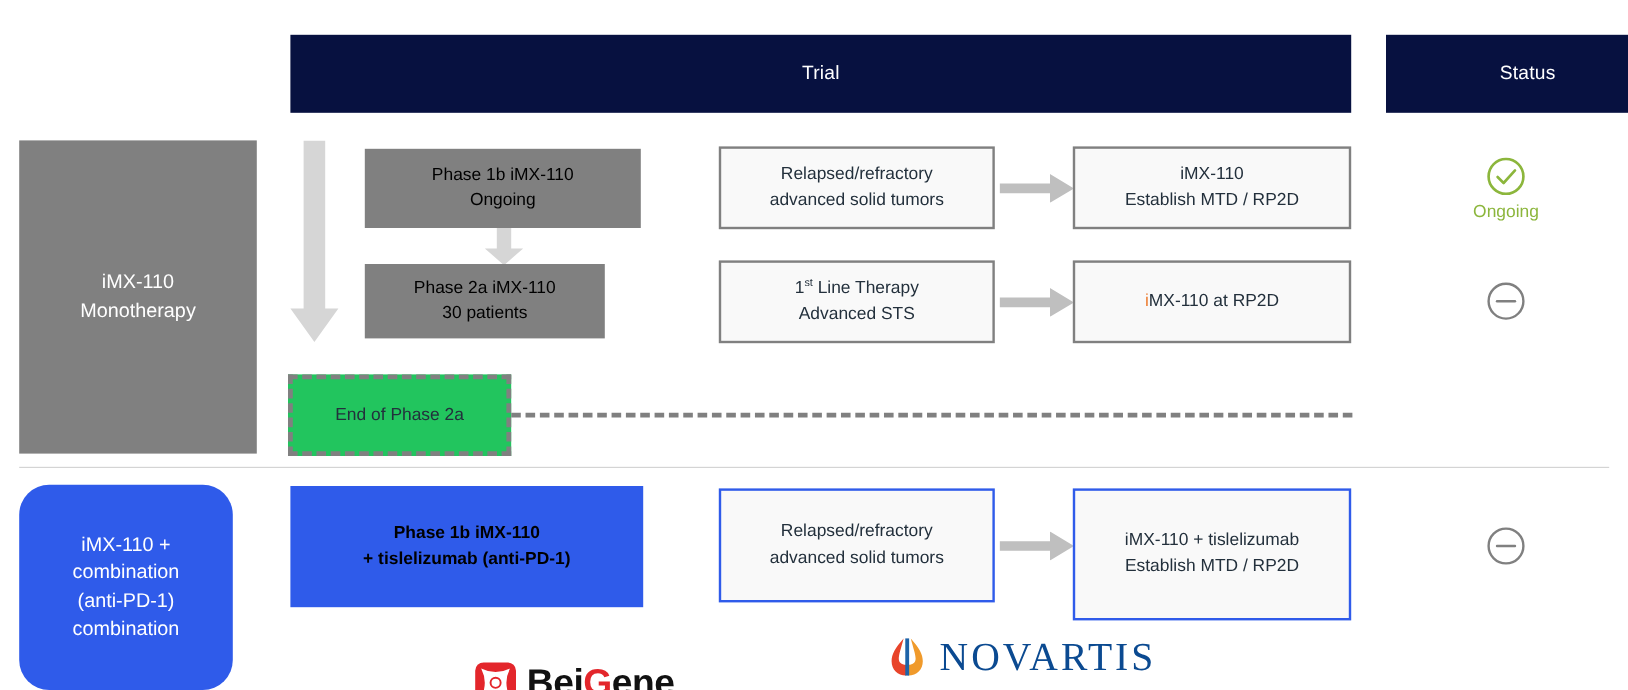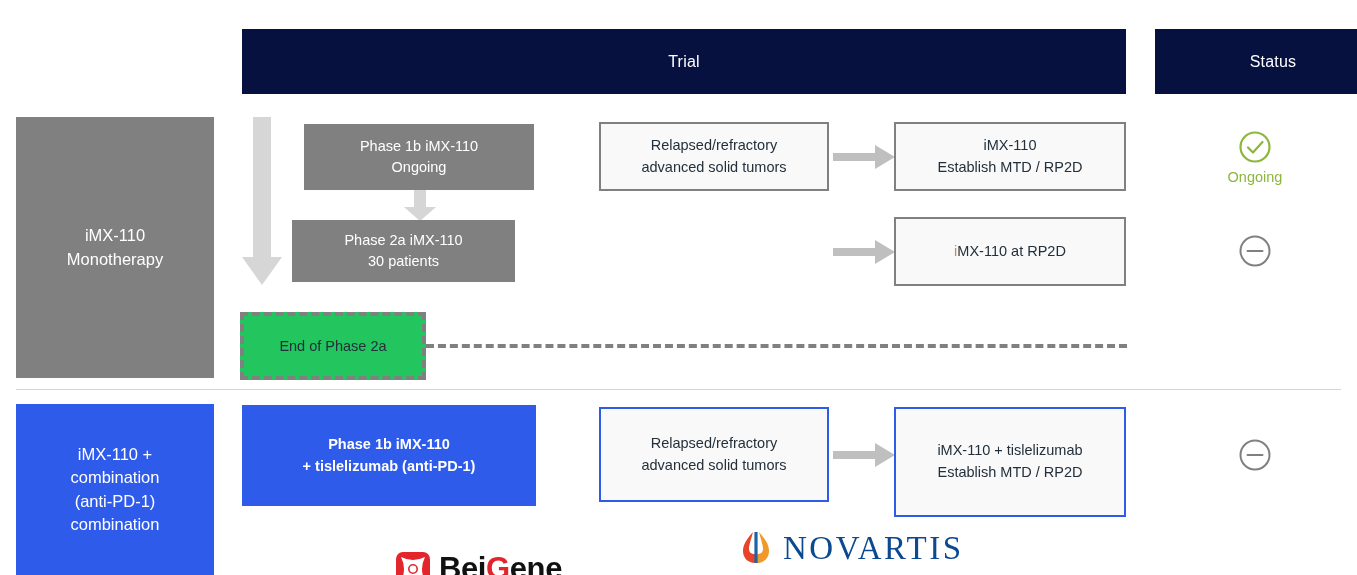--- a/index.html
+++ b/index.html
@@ -20,21 +20,21 @@
   .band{
     display:flex;align-items:center;justify-content:center;text-align:center;
     color:#ffffff;font-size:16.5px;line-height:1.42;padding:4px 8px;
   }
   .band-mono{background:#808080;}
   .band-combo{background:#2F5BEA;}
 
   
   .phase{
     display:flex;align-items:center;justify-content:center;text-align:center;
-    color:#ffffff;font-size:14.5px;line-height:1.45;padding:20px 6px;
+    color:#000000;font-size:14.5px;line-height:1.45;padding:20px 6px;
   }
   .phase-gray{background:#808080;}
   .phase-blue{background:#2F5BEA;font-weight:bold;font-size:14.5px;line-height:1.5;}
 
   
   .obox{
     display:flex;align-items:center;justify-content:center;text-align:center;
     background:#F9F9F9;color:#23303C;font-size:14.5px;line-height:1.5;padding:4px 8px;
   }
   .obox-gray{border:2.5px solid #808080;}
@@ -99,21 +99,21 @@
     <div>
       <div>Phase 1b iMX-110</div>
       <div>Ongoing</div>
     </div>
   </div>
 
   <svg class="abs" style="left:400px;top:190px;width:40px;height:32px;" viewBox="0 0 40 32">
     <path d="M14 0 H26 V17 H36 L20 31 L4 17 H14 Z" fill="#D6D6D6"></path>
   </svg>
 
-  <div class="abs phase phase-gray" style="left:292px;top:220px;width:223px;height:62px;">
+  <div class="abs phase phase-gray" style="left:304px;top:220px;width:200px;height:62px;">
     <div>
       <div>Phase 2a iMX-110</div>
       <div>30 patients</div>
     </div>
   </div>
 
   <div class="abs obox obox-gray" style="left:599px;top:122px;width:230px;height:69px;">
     <div>
       <div>Relapsed/refractory</div>
       <div>advanced solid tumors</div>
@@ -130,20 +130,26 @@
   </div>
 
   <div class="abs status" style="left:1205px;top:120px;width:100px;height:74px;">
     <svg width="34" height="34" viewBox="0 0 34 34">
       <circle cx="17" cy="17" r="14.5" fill="none" stroke="#8CB63C" stroke-width="2.2"></circle>
       <path d="M10 17.5 L15 22.5 L24.5 12" fill="none" stroke="#8CB63C" stroke-width="2.2" stroke-linecap="round" stroke-linejoin="round"></path>
     </svg>
     <div class="status-label">Ongoing</div>
   </div>
 
+  <div class="abs obox obox-gray" style="left:599px;top:217px;width:230px;height:69px;">
+    <div>
+      <div><span>1</span><sup>st</sup><span>&nbsp;Line Therapy</span></div>
+      <div>Advanced STS</div>
+    </div>
+  </div>
   <svg class="abs" style="left:833px;top:240px;width:62px;height:24px;" viewBox="0 0 62 24">
     <path d="M0 8 H42 V0 L62 12 L42 24 V16 H0 Z" fill="#BFBFBF"></path>
   </svg>
   <div class="abs obox obox-gray" style="left:894px;top:217px;width:232px;height:69px;">
     <div><span class="accent-i">i</span><span>MX-110 at RP2D</span></div>
   </div>
 
   <div class="abs status" style="left:1205px;top:228px;width:100px;height:46px;">
     <svg width="34" height="34" viewBox="0 0 34 34">
       <circle cx="17" cy="17" r="14.5" fill="none" stroke="#808080" stroke-width="2"></circle>
@@ -151,21 +157,21 @@
     </svg>
   </div>
 
   <div class="abs dashbox" style="left:240px;top:312px;width:186px;height:68px;">
     <span>End of Phase 2a</span>
   </div>
   <div class="abs dashline" style="left:426px;top:344px;width:701px;"></div>
 
   <div class="abs divider" style="left:16px;top:389px;width:1325px;"></div>
 
-  <div class="abs band band-combo" style="left:16px;top:404px;width:198px;height:171px;">
+  <div class="abs band band-combo" style="left:16px;top:404px;width:178px;height:171px;border-radius:25px;">
     <div>
       <div>iMX-110 +</div>
       <div>combination</div>
       <div>(anti-PD-1)</div>
       <div>combination</div>
     </div>
   </div>
 
   <div class="abs phase phase-blue" style="left:242px;top:405px;width:294px;height:101px;">
     <div>

